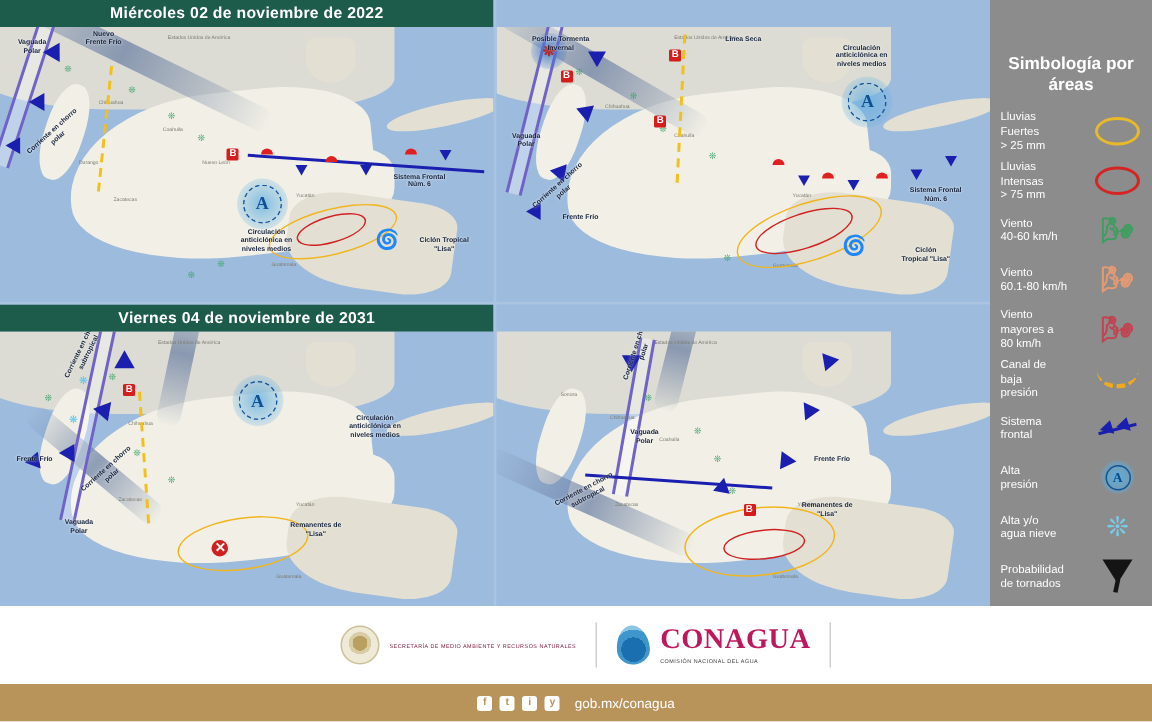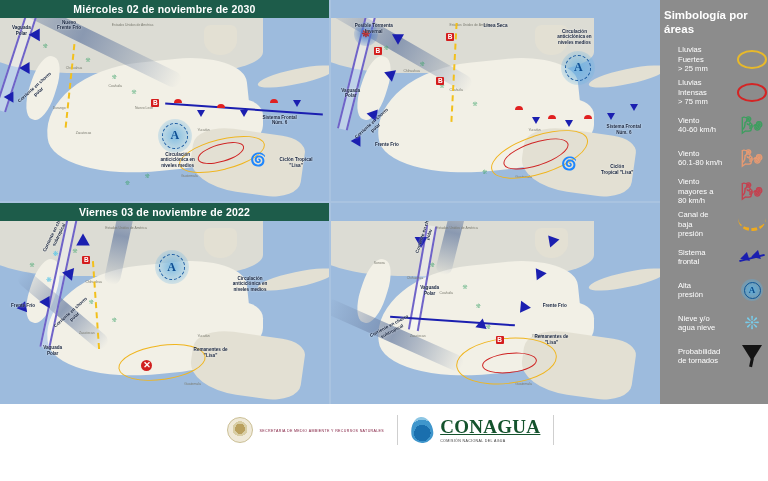--- a/index.html
+++ b/index.html
@@ -73,24 +73,24 @@
   .cyc{position:absolute;z-index:27;color:#d01f1f;font-size:13px;line-height:1;font-weight:bold;}
   .cycx{position:absolute;z-index:27;width:11px;height:11px;border-radius:50%;background:#d01f1f;
         color:#fff;font-size:9px;line-height:11px;text-align:center;font-weight:bold;}
 
   
   .place{position:absolute;font-size:3.4px;color:#7b7b70;z-index:18;white-space:nowrap;}
 
   
   .legend{position:absolute;left:660px;top:0;width:108px;height:404px;background:#8c8c8c;
           padding:0;box-sizing:border-box;z-index:50;}
-  .legend-title{color:#fff;font-size:11.5px;font-weight:bold;text-align:left;padding:8px 4px 6px;line-height:1.25;}
+  .legend-title{color:#fff;font-size:11.5px;font-weight:bold;text-align:center;padding:8px 4px 6px;line-height:1.25;margin-top:28px;}
   .leg-item{display:flex;align-items:center;justify-content:space-between;
             padding:2px 7px;height:33px;box-sizing:border-box;}
-  .leg-txt{color:#fff;font-size:7.6px;line-height:1.25;white-space:pre-line;flex:0 0 58px;margin-left:11px;}
+  .leg-txt{color:#fff;font-size:7.6px;line-height:1.25;white-space:pre-line;flex:0 0 58px;}
   .leg-ico{flex:0 0 32px;height:26px;display:flex;align-items:center;justify-content:center;}
 
   .ic-ellipse{width:26px;height:15px;border-radius:50%;}
   .ic-y{border:2.2px solid #e8b92a;}
   .ic-r{border:2.2px solid #d42424;}
   .ic-wind{font-size:17px;line-height:1;font-weight:bold;}
   .ic-chan{width:28px;height:10px;border-bottom:3px dashed #efaa1d;border-radius:0 0 14px 14px;}
   .ic-front{position:relative;width:30px;height:14px;}
   .ic-front .fl1{position:absolute;left:2px;top:7px;width:26px;height:2px;background:#1b1fb0;transform:rotate(-14deg);}
   .ic-front .t1{position:absolute;left:4px;top:2px;width:0;height:0;border-left:5px solid transparent;
@@ -111,21 +111,21 @@
   
   .footer{position:absolute;left:0;top:404px;width:768px;height:52px;background:#fff;
           display:flex;align-items:center;justify-content:center;gap:0;z-index:60;}
   .brand{display:flex;align-items:center;gap:7px;padding:0 13px;}
   .divider{width:1px;height:30px;background:#cfcfcf;}
   .eagle{width:24px;height:24px;border-radius:50%;background:
       radial-gradient(circle at 50% 45%,#b9a05e 0 28%,#d8cda4 28% 42%,#efe9d8 42% 100%);
       border:1px solid #cbbf95;}
   .brand-main{font-family:"Liberation Serif",serif;font-size:19px;font-weight:bold;color:#7d1538;letter-spacing:.3px;line-height:1;}
   .brand-sub{font-size:3.6px;color:#7d1538;letter-spacing:.35px;margin-top:3px;line-height:1.3;}
-  .brand-main.dark{color:#14532d;text-decoration:underline;}
+  .brand-main.dark{color:#be185d;}
   .brand-sub.dark{color:#3a3a3a;}
   .drop{width:22px;height:26px;background:
       radial-gradient(circle at 50% 62%,#1a6fae 0 42%,#3f96cc 42% 68%,#8dc6e4 68% 100%);
       border-radius:50% 50% 50% 50%/62% 62% 38% 38%;transform:rotate(-6deg);}
   .smnlogo{width:26px;height:26px;position:relative;}
   .smnlogo .c1{position:absolute;inset:0;border-radius:50%;
       background:conic-gradient(#1b3f73 0 12%,#d9a43a 12% 24%,#1b3f73 24% 36%,#d9a43a 36% 48%,
       #1b3f73 48% 60%,#d9a43a 60% 72%,#1b3f73 72% 84%,#d9a43a 84% 100%);}
   .smnlogo .c2{position:absolute;left:6px;top:6px;width:14px;height:14px;border-radius:50%;background:#fff;}
   .smnlogo .c3{position:absolute;left:9px;top:9px;width:8px;height:8px;border-radius:50%;
@@ -138,21 +138,21 @@
   .sito{color:#fff;font-size:9px;margin-left:5px;}
 </style>
 </head>
 <body>
 
 <div id="root">
 
   <div class="panels">
 
     <div class="panel">
-      <div class="panel-title">Miércoles 02 de noviembre de 2030</div>
+      <div class="panel-title">Miércoles 02 de noviembre de 2022</div>
       <div class="map">
         <div class="sea"></div>
         <div class="usa us-body"></div>
         <div class="land2 fl"></div>
         <div class="land2 cuba"></div>
         <div class="landmx mx-body"></div>
         <div class="landmx mx-baja"></div>
         <div class="landmx mx-yuc"></div>
         <div class="land2 ca-body"></div>
         <div class="place" style="left:34%;top:3%">Estados Unidos de América</div>
@@ -283,21 +283,21 @@
 anticiclónica en
 niveles medios</div>
         <div class="lbl" style="left:78%;top:58%;width:22%">Sistema Frontal
 Núm. 6</div>
         <div class="lbl" style="left:76%;top:80%;width:22%">Ciclón
 Tropical "Lisa"</div>
       </div>
     </div>
 
     <div class="panel">
-      <div class="panel-title">Viernes 03 de noviembre de 2022</div>
+      <div class="panel-title">Viernes 04 de noviembre de 2031</div>
       <div class="map">
         <div class="sea"></div>
         <div class="usa us-body"></div>
         <div class="land2 fl"></div>
         <div class="land2 cuba"></div>
         <div class="landmx mx-body"></div>
         <div class="landmx mx-baja"></div>
         <div class="landmx mx-yuc"></div>
         <div class="land2 ca-body"></div>
         <div class="place" style="left:32%;top:3%">Estados Unidos de América</div>
@@ -466,21 +466,21 @@
       <span class="leg-txt">Alta
 presión</span>
       <span class="leg-ico">
         <span class="ic-hp">
             <i class="r"></i>
             <b class="a">A</b>
           </span>
       </span>
     </div>
     <div class="leg-item">
-      <span class="leg-txt">Nieve y/o
+      <span class="leg-txt">Alta y/o
 agua nieve</span>
       <span class="leg-ico">
           <span class="ic-snow">❊</span>
         </span>
     </div>
     <div class="leg-item">
       <span class="leg-txt">Probabilidad
 de tornados</span>
       <span class="leg-ico">
         <span class="ic-torn">
@@ -502,14 +502,21 @@
     <div class="brand">
       <span class="drop"></span>
       <span>
         <span class="brand-main dark" style="display:block">CONAGUA</span>
         <span class="brand-sub dark" style="display:block">COMISIÓN NACIONAL DEL AGUA</span>
       </span>
     </div>
     <span class="divider"></span>
   </div>
 
+  <div class="socialbar">
+    <span class="sico">f</span>
+    <span class="sico">t</span>
+    <span class="sico">i</span>
+    <span class="sico">y</span>
+    <span class="sito">gob.mx/conagua</span>
+  </div>
 
 </div>
 
 </body></html>

